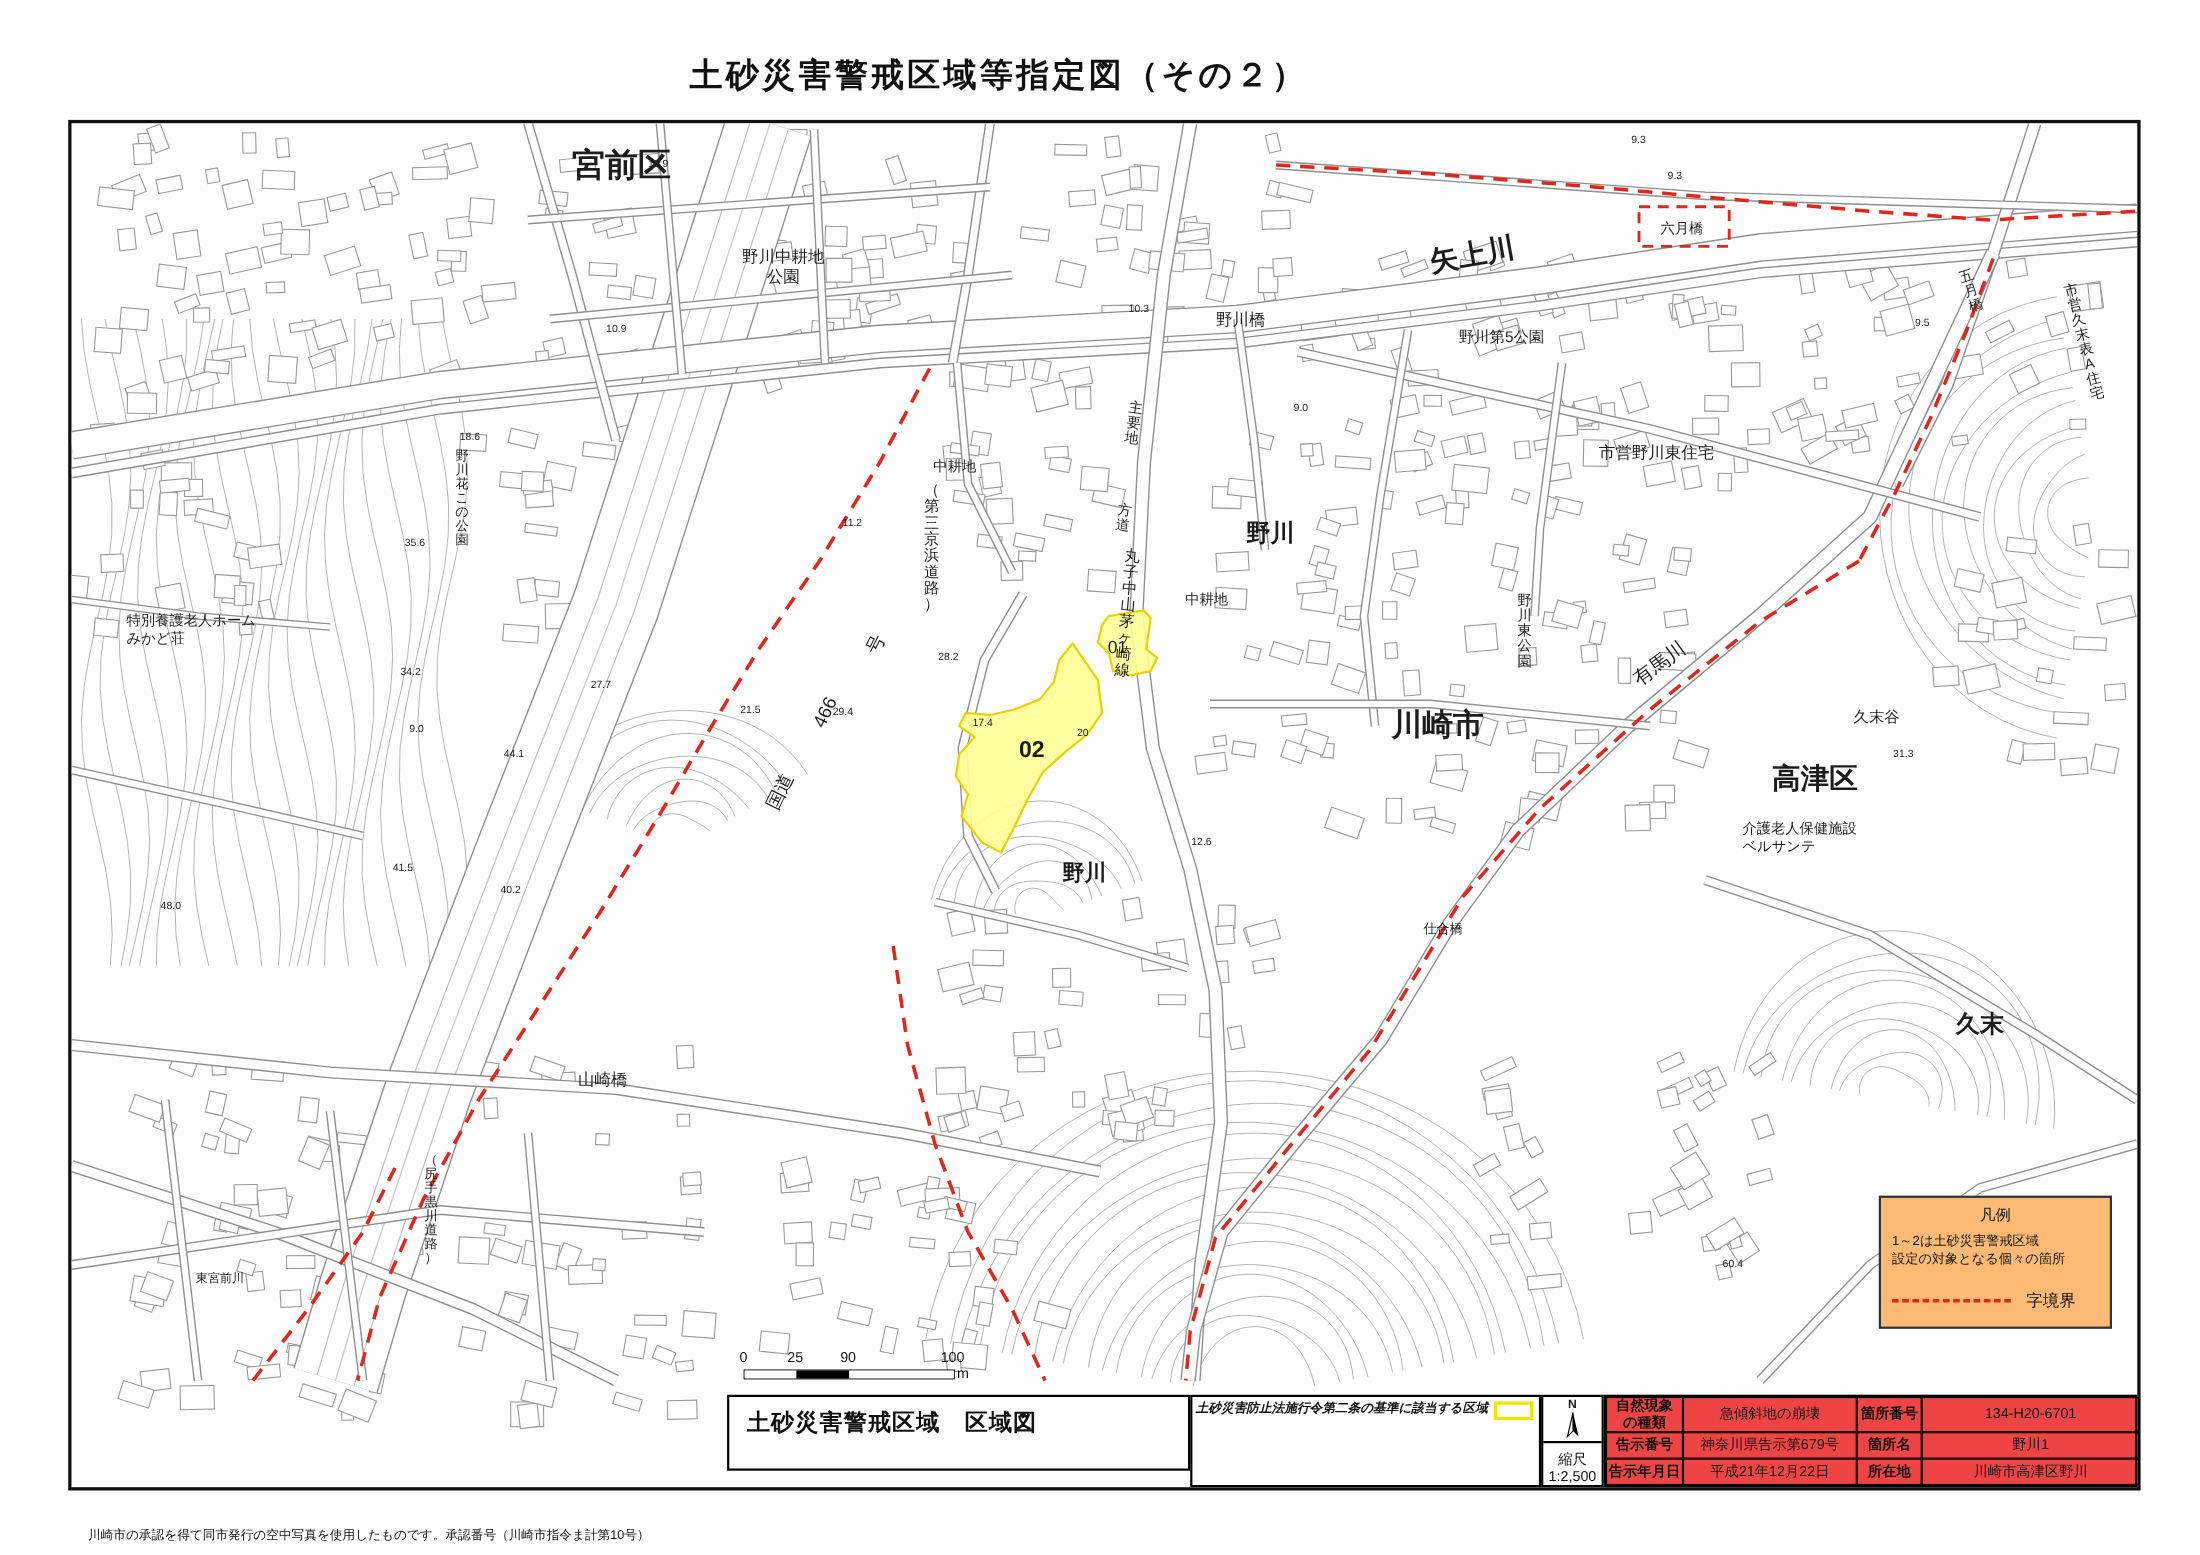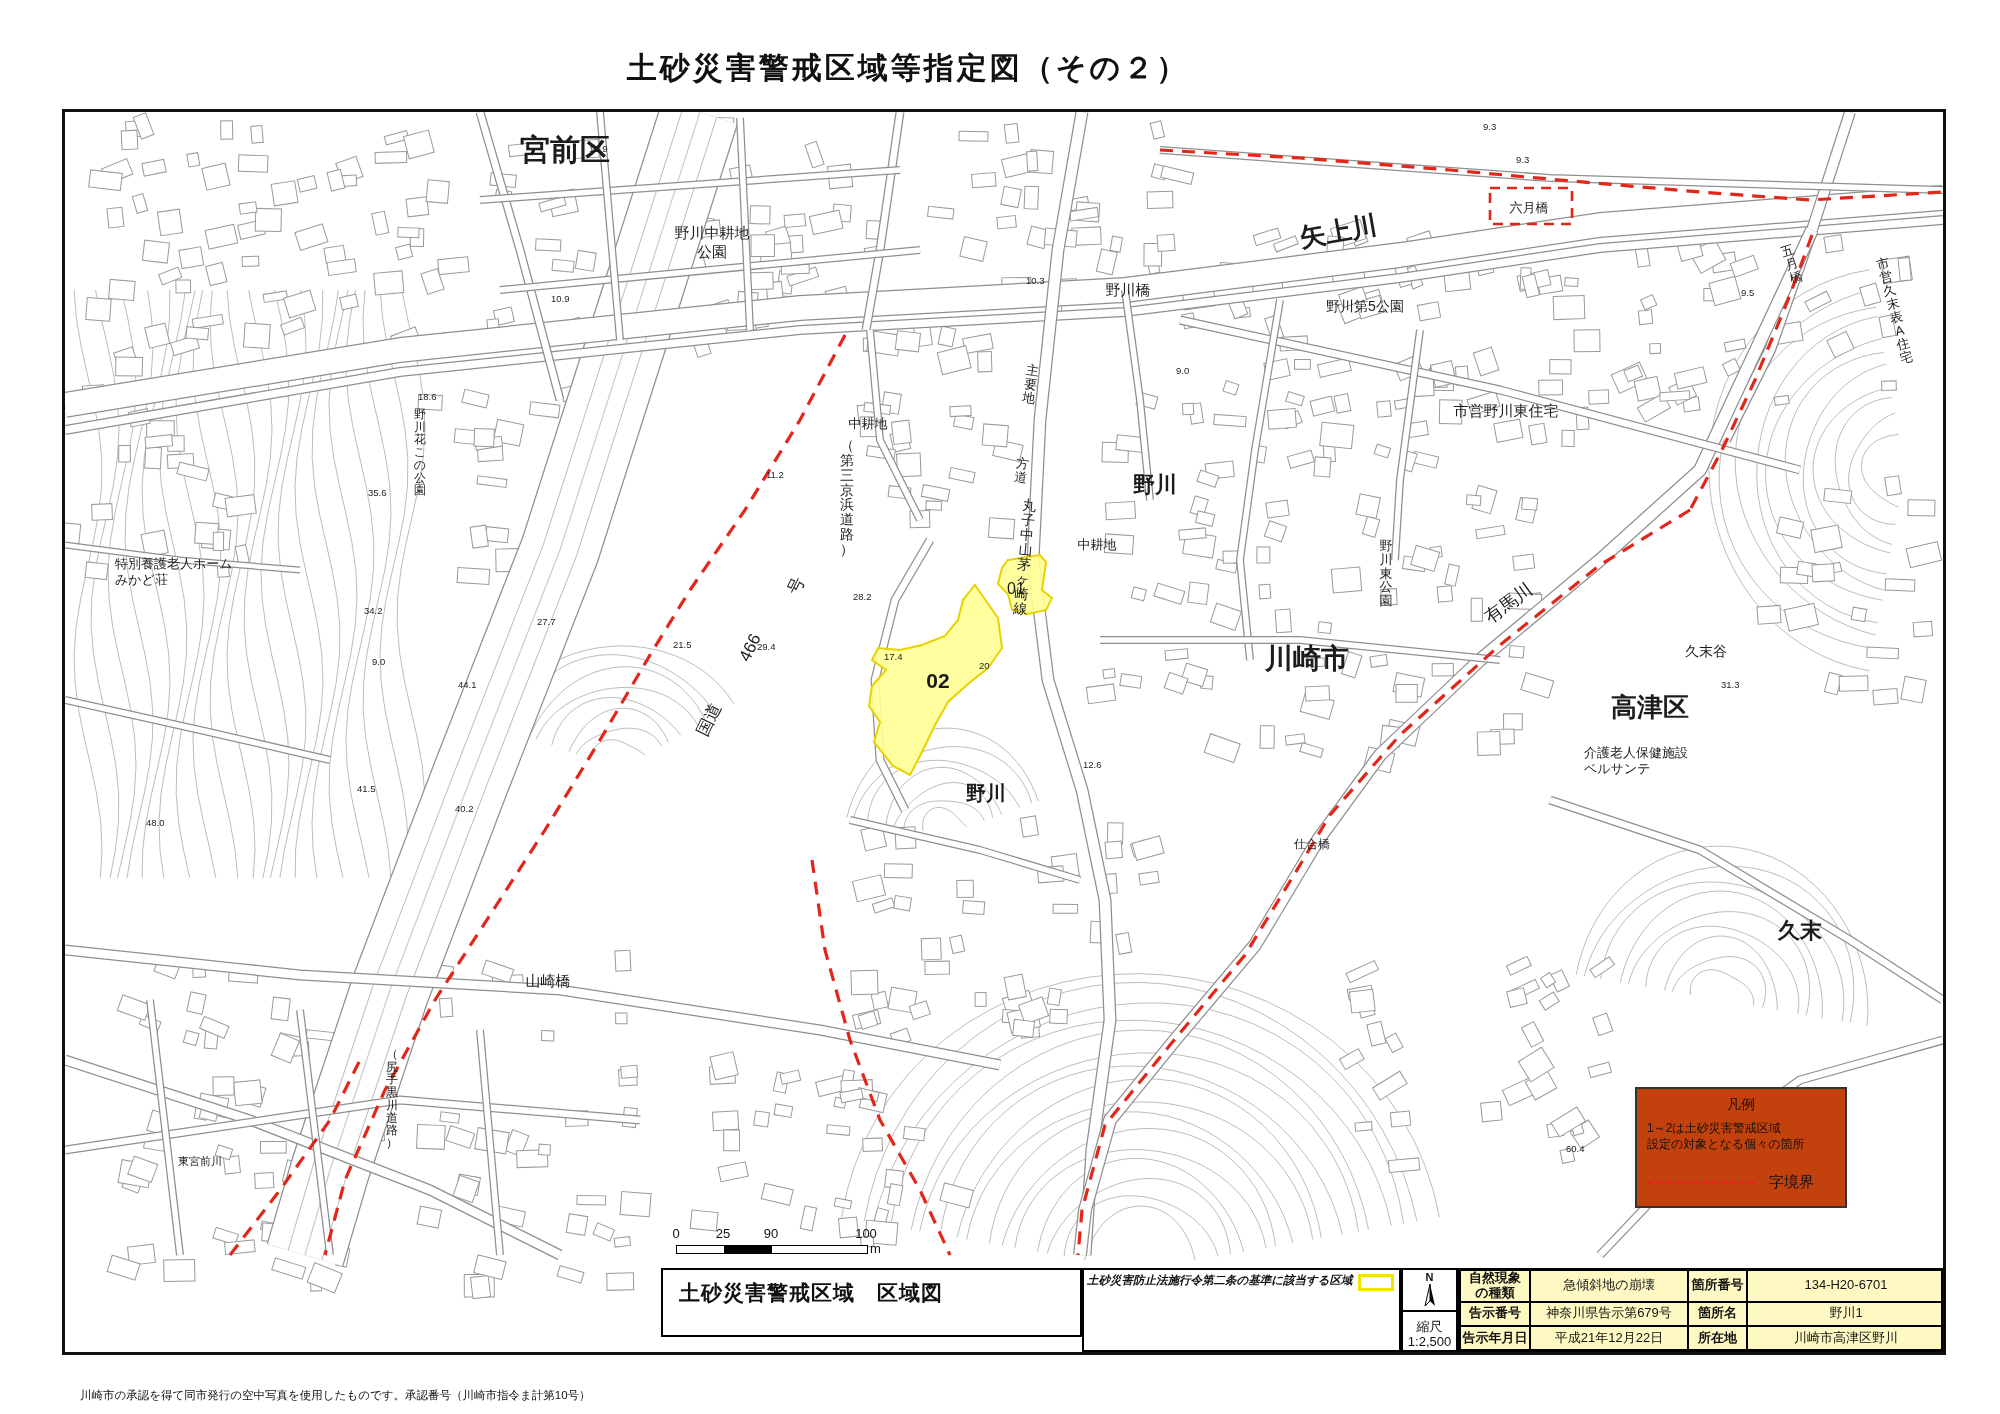--- a/index.html
+++ b/index.html
@@ -5,21 +5,21 @@
   html,body{margin:0;padding:0;background:#fff;width:2000px;height:1414px;
     font-family:"Liberation Sans","DejaVu Sans",sans-serif;color:#111;}
   .abs{position:absolute;}
   #page-title{left:0;top:48px;width:1816px;text-align:center;font-size:30px;
     font-weight:bold;letter-spacing:3px;margin:0;}
   #map-frame{left:62px;top:109px;width:1884px;height:1246px;border:3px solid #111;
     box-sizing:border-box;background:#fff;z-index:1;overflow:hidden;}
   #map-svg{position:absolute;left:0;top:0;}
   svg text{font-family:"Liberation Sans","DejaVu Sans",sans-serif;fill:#1c1c1c;}
   
-  #legend-box{left:1635px;top:1087px;width:212px;height:121px;background:#c2410c;
+  #legend-box{left:1708px;top:1087px;width:212px;height:121px;background:#fdba74;
     border:2px solid #333;z-index:3;box-sizing:border-box;}
   #legend-title{text-align:center;font-size:14px;margin-top:7px;}
   #legend-note{font-size:12px;line-height:1.35;margin:6px 0 0 10px;white-space:pre-line;}
   #legend-boundary{position:absolute;left:10px;bottom:14px;width:190px;}
   #legend-dash{display:inline-block;width:108px;height:0;border-top:3px dashed #e3261a;
     vertical-align:middle;}
   #legend-boundary-label{font-size:15px;margin-left:14px;vertical-align:middle;}
   
   #scale-bar{left:668px;top:1226px;width:225px;height:36px;z-index:4;font-size:13px;}
   .tick{position:absolute;top:0;transform:translateX(-50%);}
@@ -36,21 +36,21 @@
   #criteria-swatch{position:absolute;right:5px;top:4px;width:36px;height:17px;
     background:#fff;border:3px solid #f2e400;box-sizing:border-box;}
   #north-box{left:1401px;top:1268px;width:57px;height:84px;display:flex;
     flex-direction:column;}
   #north-top{height:40px;text-align:center;}
   #north-top .nlab{font-size:11px;font-weight:bold;display:block;margin-top:1px;}
   #scale-cell{flex:1;border-top:2px solid #000;text-align:center;font-size:13px;
     display:flex;flex-direction:column;justify-content:flex-end;line-height:1.15;}
   #info-table{left:1458px;top:1268px;width:485px;height:84px;display:grid;
     grid-template-columns:70px 158px 59px 198px;grid-auto-rows:1fr;z-index:4;
-    border:2px solid #000;box-sizing:border-box;background:#fef9c3;}
+    border:2px solid #000;box-sizing:border-box;background:#ef4444;}
   #info-table div{border:1px solid #000;display:flex;align-items:center;
     justify-content:center;font-size:13px;text-align:center;white-space:pre-line;
     line-height:1.15;}
   #info-table .hc{font-weight:bold;}
   #approval-note{left:80px;top:1388px;font-size:11.5px;white-space:nowrap;z-index:4;}
 </style>
 </head>
 <body>
 
 <h1 id="page-title" class="abs">土砂災害警戒区域等指定図（その２）</h1>

